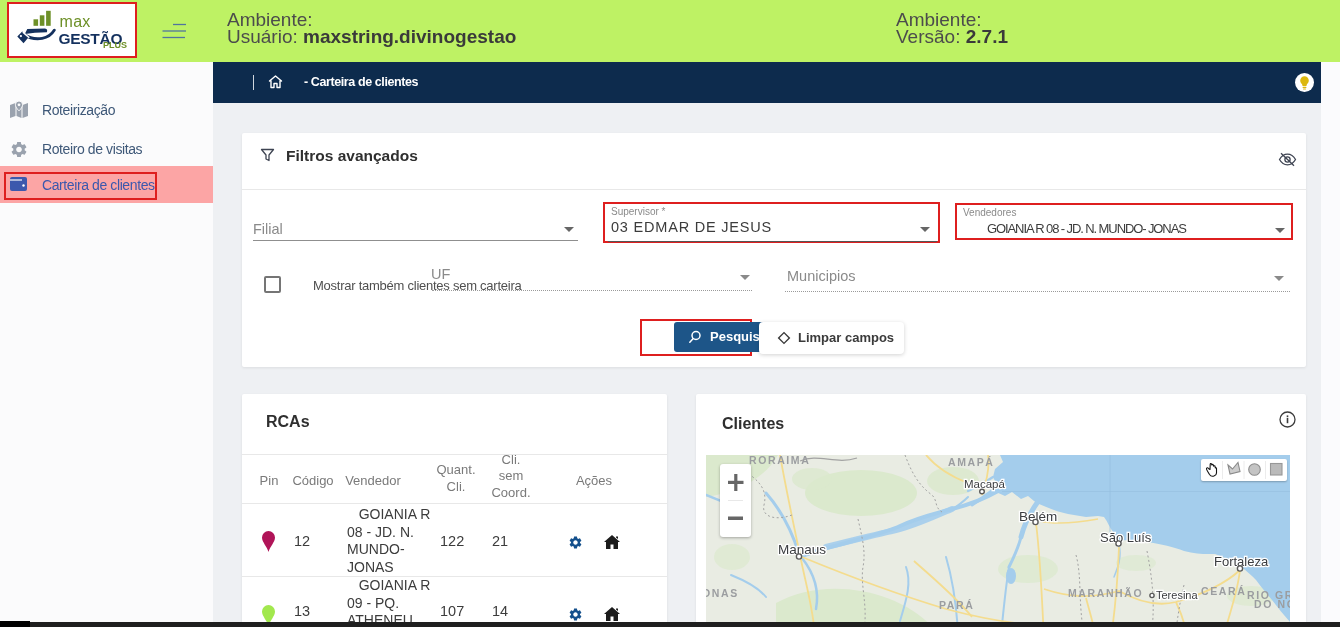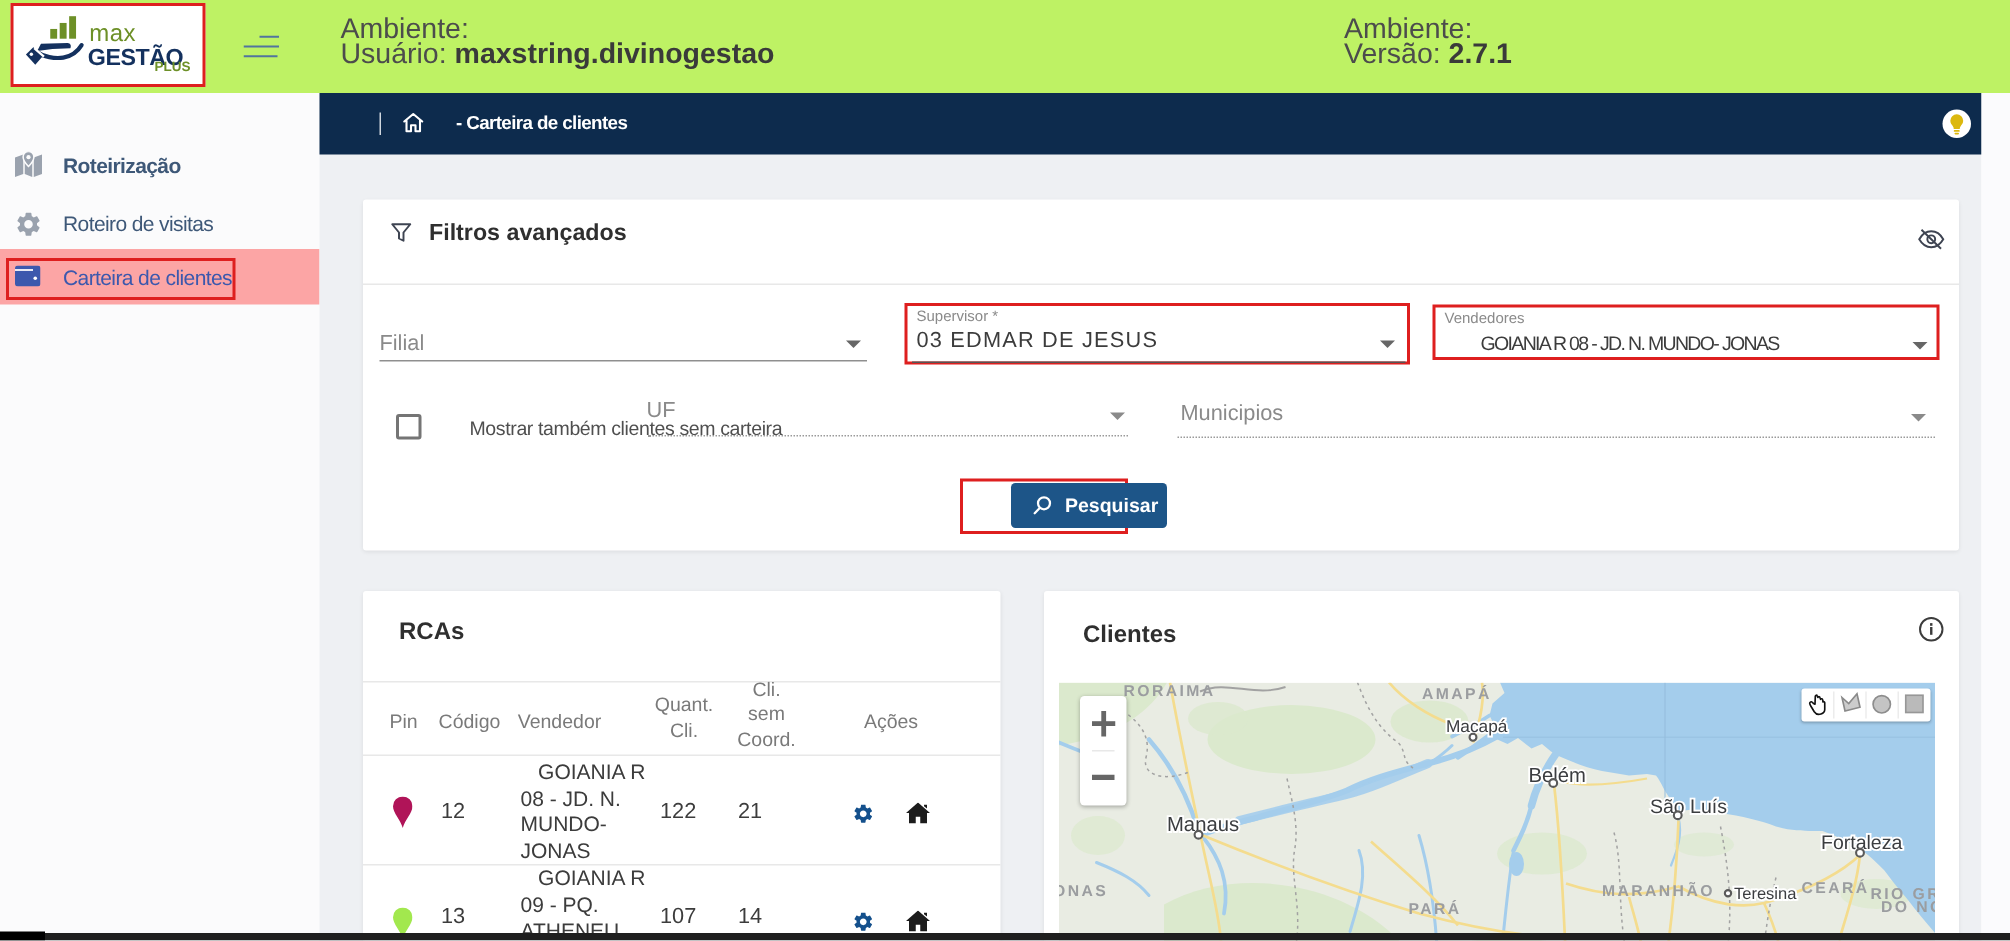--- a/index.html
+++ b/index.html
@@ -107,21 +107,21 @@
     <svg class="abs" id="hamb" width="26" height="16">
       <line x1="11" y1="1.5" x2="24" y2="1.5" stroke="#51749e" stroke-width="1.3"></line>
       <line x1="0.5" y1="8" x2="24" y2="8" stroke="#51749e" stroke-width="1.3"></line>
       <line x1="0.5" y1="14.5" x2="23" y2="14.5" stroke="#51749e" stroke-width="1.3"></line>
     </svg>
     <div class="ambl" style="left:227px; top:11px;">Ambiente:<br>Usuário: <b>maxstring.divinogestao</b></div>
     <div class="ambl" style="left:896px; top:11px;">Ambiente:<br>Versão: <b>2.7.1</b></div>
   </div>
 
   <div class="abs" id="sidebar">
-    <div class="mitem" id="mi1" style="top:31px;font-weight:bold;">
+    <div class="mitem" id="mi1" style="top:31px;">
       <svg style="position:absolute;left:9px;top:8px;" width="20" height="18" viewBox="0 0 20 18">
         <path d="M1,4 L6.5,2 L6.5,15 L1,17 Z M7.5,2 L12.5,4 L12.5,17 L7.5,15 Z M13.5,4 L19,2 L19,15 L13.5,17 Z" fill="#9aa2ae"></path>
         <path d="M10,0 a3.6,3.6 0 0 1 3.6,3.6 c0,2.6 -3.6,6.4 -3.6,6.4 s-3.6,-3.8 -3.6,-6.4 A3.6,3.6 0 0 1 10,0 z" fill="#9aa2ae" stroke="#fbfbfc" stroke-width="1"></path>
         <circle cx="10" cy="3.8" r="1.4" fill="#fbfbfc"></circle>
       </svg>
       <div class="mtext">Roteirização</div>
     </div>
     <div class="mitem" id="mi2" style="top:69.5px;">
       <svg style="position:absolute;left:9px;top:8px;" width="20" height="19" viewBox="0 0 24 24">
         <path fill="#9aa2ae" d="M19.14,12.94c0.04-0.3,0.06-0.61,0.06-0.94c0-0.32-0.02-0.64-0.07-0.94l2.03-1.58c0.18-0.14,0.23-0.41,0.12-0.61 l-1.92-3.32c-0.12-0.22-0.37-0.29-0.59-0.22l-2.39,0.96c-0.5-0.38-1.03-0.7-1.62-0.94L14.4,2.81c-0.04-0.24-0.24-0.41-0.48-0.41 h-3.84c-0.24,0-0.43,0.17-0.47,0.41L9.25,5.35C8.66,5.59,8.12,5.92,7.63,6.29L5.24,5.33c-0.22-0.08-0.47,0-0.59,0.22L2.74,8.87 C2.62,9.08,2.66,9.34,2.86,9.48l2.03,1.58C4.84,11.36,4.8,11.69,4.8,12s0.02,0.64,0.07,0.94l-2.03,1.58 c-0.18,0.14-0.23,0.41-0.12,0.61l1.92,3.32c0.12,0.22,0.37,0.29,0.59,0.22l2.39-0.96c0.5,0.38,1.03,0.7,1.62,0.94l0.36,2.54 c0.05,0.24,0.24,0.41,0.48,0.41h3.84c0.24,0,0.44-0.17,0.47-0.41l0.36-2.54c0.59-0.24,1.13-0.56,1.62-0.94l2.39,0.96 c0.22,0.08,0.47,0,0.59-0.22l1.92-3.32c0.12-0.22,0.07-0.47-0.12-0.61L19.14,12.94z M12,15.6c-1.98,0-3.6-1.62-3.6-3.6 s1.62-3.6,3.6-3.6s3.6,1.62,3.6,3.6S13.98,15.6,12,15.6z"></path>
@@ -191,20 +191,26 @@
       <div class="dline" style="left:543px; top:157px; width:505px;"></div>
       <div class="arrow" style="left:1032px; top:143px; border-top-color:#8a8a8a;"></div>
 
       <div class="redbox" style="left:398px; top:186px; width:112px; height:37px;"></div>
       <div id="btn-pesq">
         <svg style="position:absolute;left:14px;top:8px;" width="14" height="14" viewBox="0 0 14 14">
           <circle cx="8" cy="5.5" r="4" fill="none" stroke="#fff" stroke-width="1.5"></circle>
           <line x1="5" y1="8.8" x2="1.8" y2="12.2" stroke="#fff" stroke-width="1.5" stroke-linecap="round"></line>
         </svg>
         <span style="position:absolute;left:36px;top:0;">Pesquisar</span>
+      </div>
+      <div id="btn-limp">
+        <svg style="position:absolute;left:18px;top:9px;" width="14" height="14" viewBox="0 0 14 14">
+          <rect x="3.2" y="3.2" width="7.6" height="7.6" fill="none" stroke="#3a3a3a" stroke-width="1.4" transform="rotate(45 7 7)"></rect>
+        </svg>
+        <span style="position:absolute;left:39px;top:0;">Limpar campos</span>
       </div>
     </div>
 
     <div class="card" id="rcard">
       <div class="cardtitle" style="left:24px; top:19px;">RCAs</div>
       <div class="hr" style="top:60px;"></div>
       <div class="th" style="left:14px; top:79px; width:26px;">Pin</div>
       <div class="th" style="left:48px; top:79px; width:46px;">Código</div>
       <div class="th" style="left:100px; top:79px; width:62px;">Vendedor</div>
       <div class="th" style="left:188px; top:68px; width:52px;">Quant.<br>Cli.</div>

